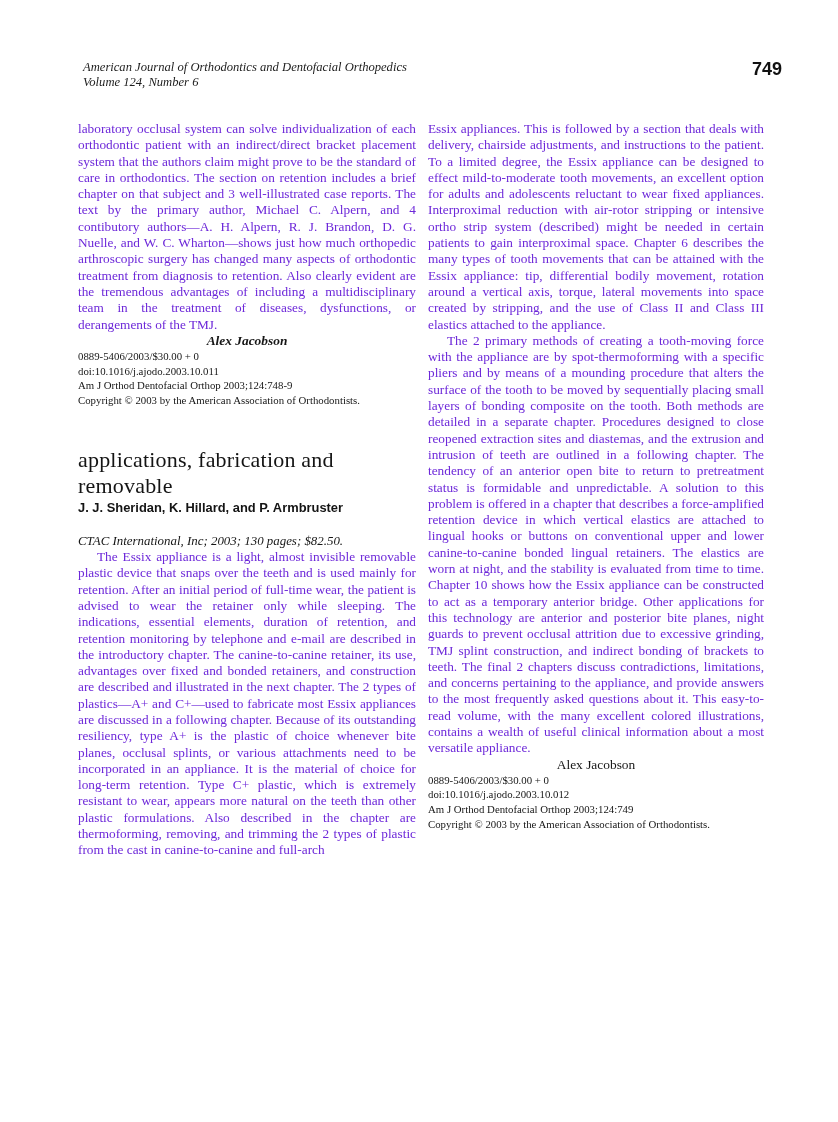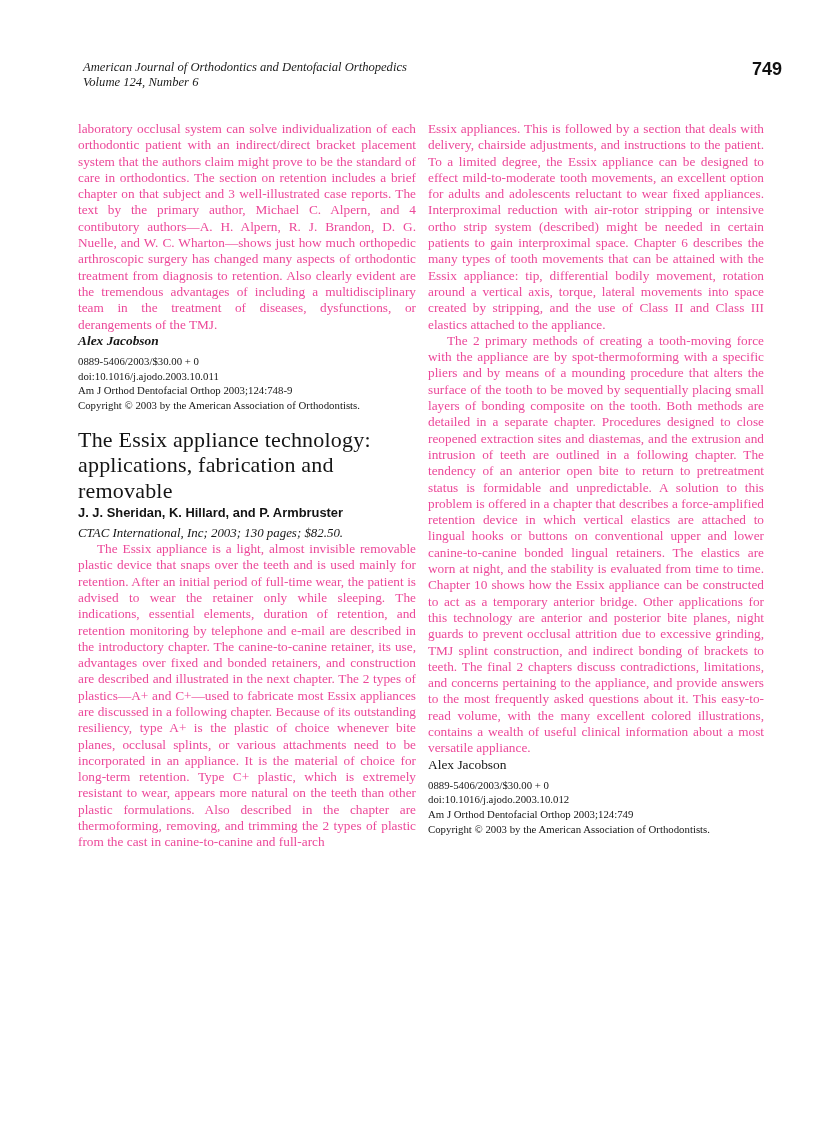--- a/index.html
+++ b/index.html
@@ -39,35 +39,34 @@
     position: absolute;
     top: 121px;
   }
   .col-left  { left: 78px;  width: 338px; }
   .col-right { left: 428px; width: 336px; }
   .body-text {
     font-size: 13.3px;
     line-height: 16.3px;
     text-align: justify;
     margin: 0;
-    color: #ec4899;
+    color: #6d28d9;
   }
   .indent { text-indent: 19px; }
   .signature {
     margin: 0;
     font-size: 13.4px;
     line-height: 16.3px;
-    text-align: left;
+    text-align: center;
   }
   .signature-italic {
     font-style: italic;
     font-weight: 600;
   }
   .small-footer {
-    margin-top: 5px;
     font-size: 10.8px;
     line-height: 14.6px;
     color: #161616;
   }
   .small-footer div { white-space: nowrap; }
   .book-title {
     margin: 14px 0 0 0;
     font-weight: 400;
     font-size: 22px;
     line-height: 25.5px;
@@ -76,21 +75,21 @@
   }
   .book-authors {
     margin-top: 2px;
     font-family: "Liberation Sans", sans-serif;
     font-weight: bold;
     font-size: 12.9px;
     line-height: 15px;
     color: #141414;
   }
   .book-pub {
-    margin-top: 6px;
+    margin-top: 19px;
     font-style: italic;
     font-size: 12.9px;
     line-height: 15px;
   }
   .para-gap { margin-top: 0; }
 </style>
 </head>
 <body>
 
 <div class="page">
@@ -107,21 +106,21 @@
     <p class="signature"><span class="signature-italic">Alex Jacobson</span></p>
 
     <div class="small-footer">
       <div>0889-5406/2003/$30.00 + 0</div>
       <div>doi:10.1016/j.ajodo.2003.10.011</div>
       <div>Am J Orthod Dentofacial Orthop 2003;124:748-9</div>
       <div>Copyright © 2003 by the American Association of Orthodontists.</div>
     </div>
 
     <h1 class="book-title">
-      <span>The Essix appliance technology:</span><br>
+      <br>
       <span>applications, fabrication and removable</span>
     </h1>
 
     <div class="book-authors">J. J. Sheridan, K. Hillard, and P. Armbruster</div>
     <div class="book-pub">CTAC International, Inc; 2003; 130 pages; $82.50.</div>
 
     <p class="body-text indent para-gap">The Essix appliance is a light, almost invisible removable plastic device that snaps over the teeth and is used mainly for retention. After an initial period of full-time wear, the patient is advised to wear the retainer only while sleeping. The indications, essential elements, duration of retention, and retention monitoring by telephone and e-mail are described in the introductory chapter. The canine-to-canine retainer, its use, advantages over fixed and bonded retainers, and construction are described and illustrated in the next chapter. The 2 types of plastics—A+ and C+—used to fabricate most Essix appliances are discussed in a following chapter. Because of its outstanding resiliency, type A+ is the plastic of choice whenever bite planes, occlusal splints, or various attachments need to be incorporated in an appliance. It is the material of choice for long-term retention. Type C+ plastic, which is extremely resistant to wear, appears more natural on the teeth than other plastic formulations. Also described in the chapter are thermoforming, removing, and trimming the 2 types of plastic from the cast in canine-to-canine and full-arch</p>
   </div>
 
   <div class="col col-right">

